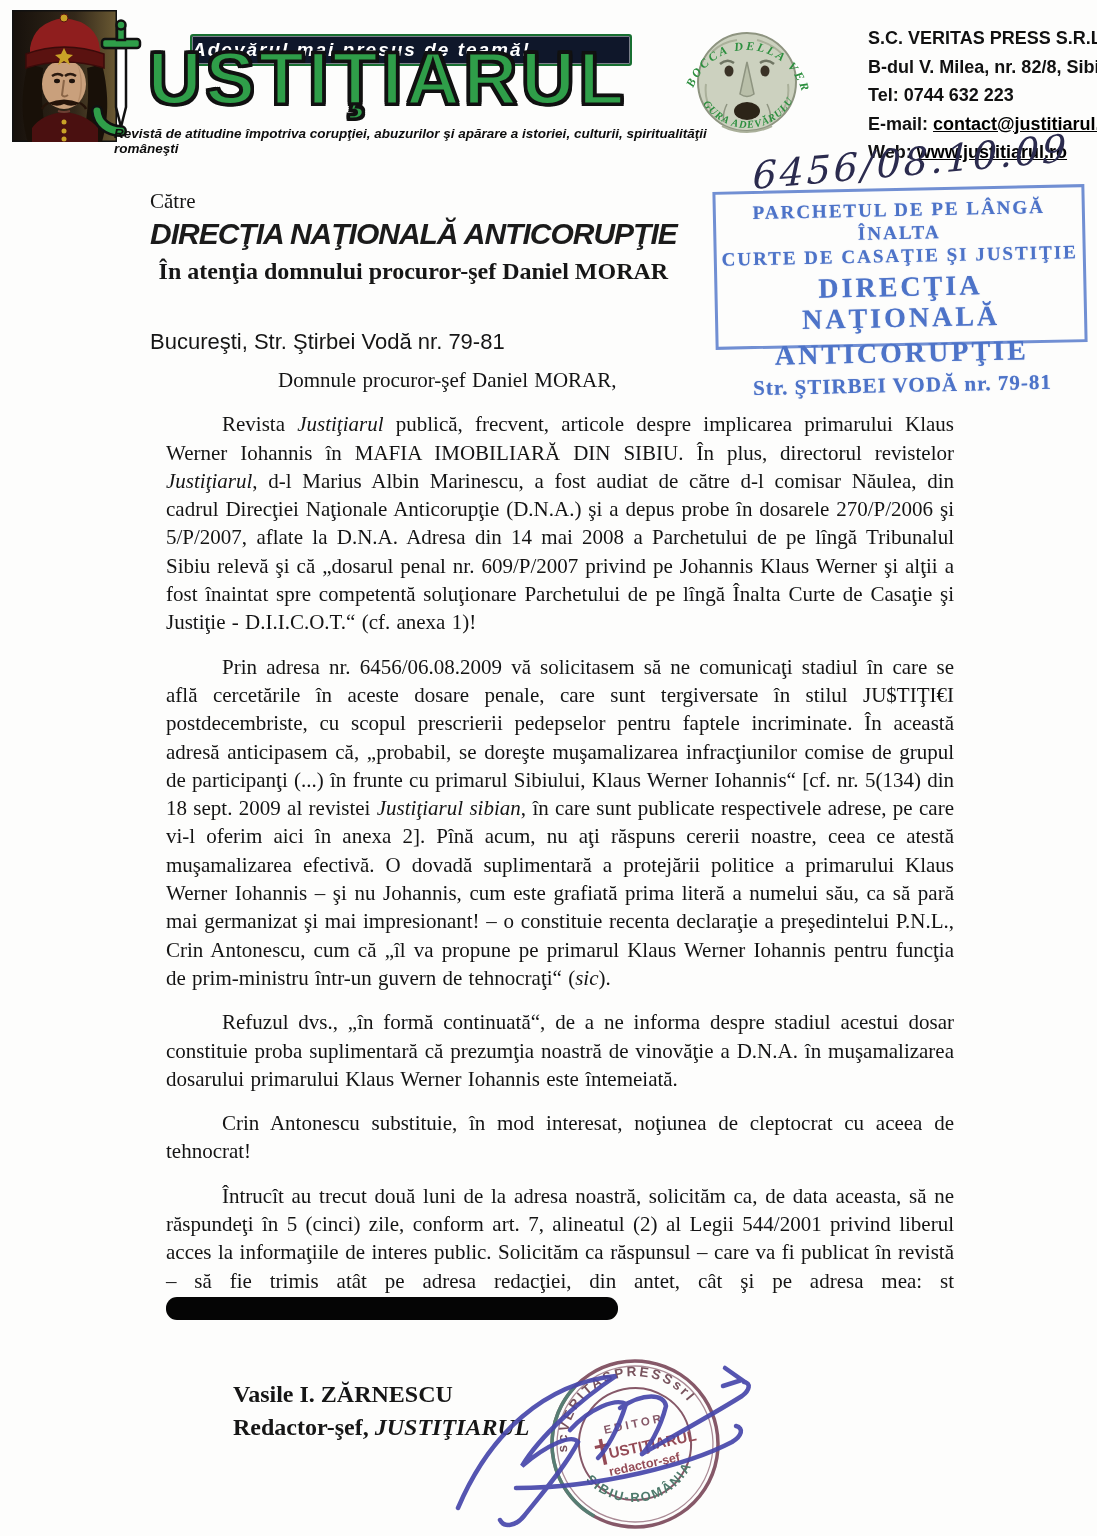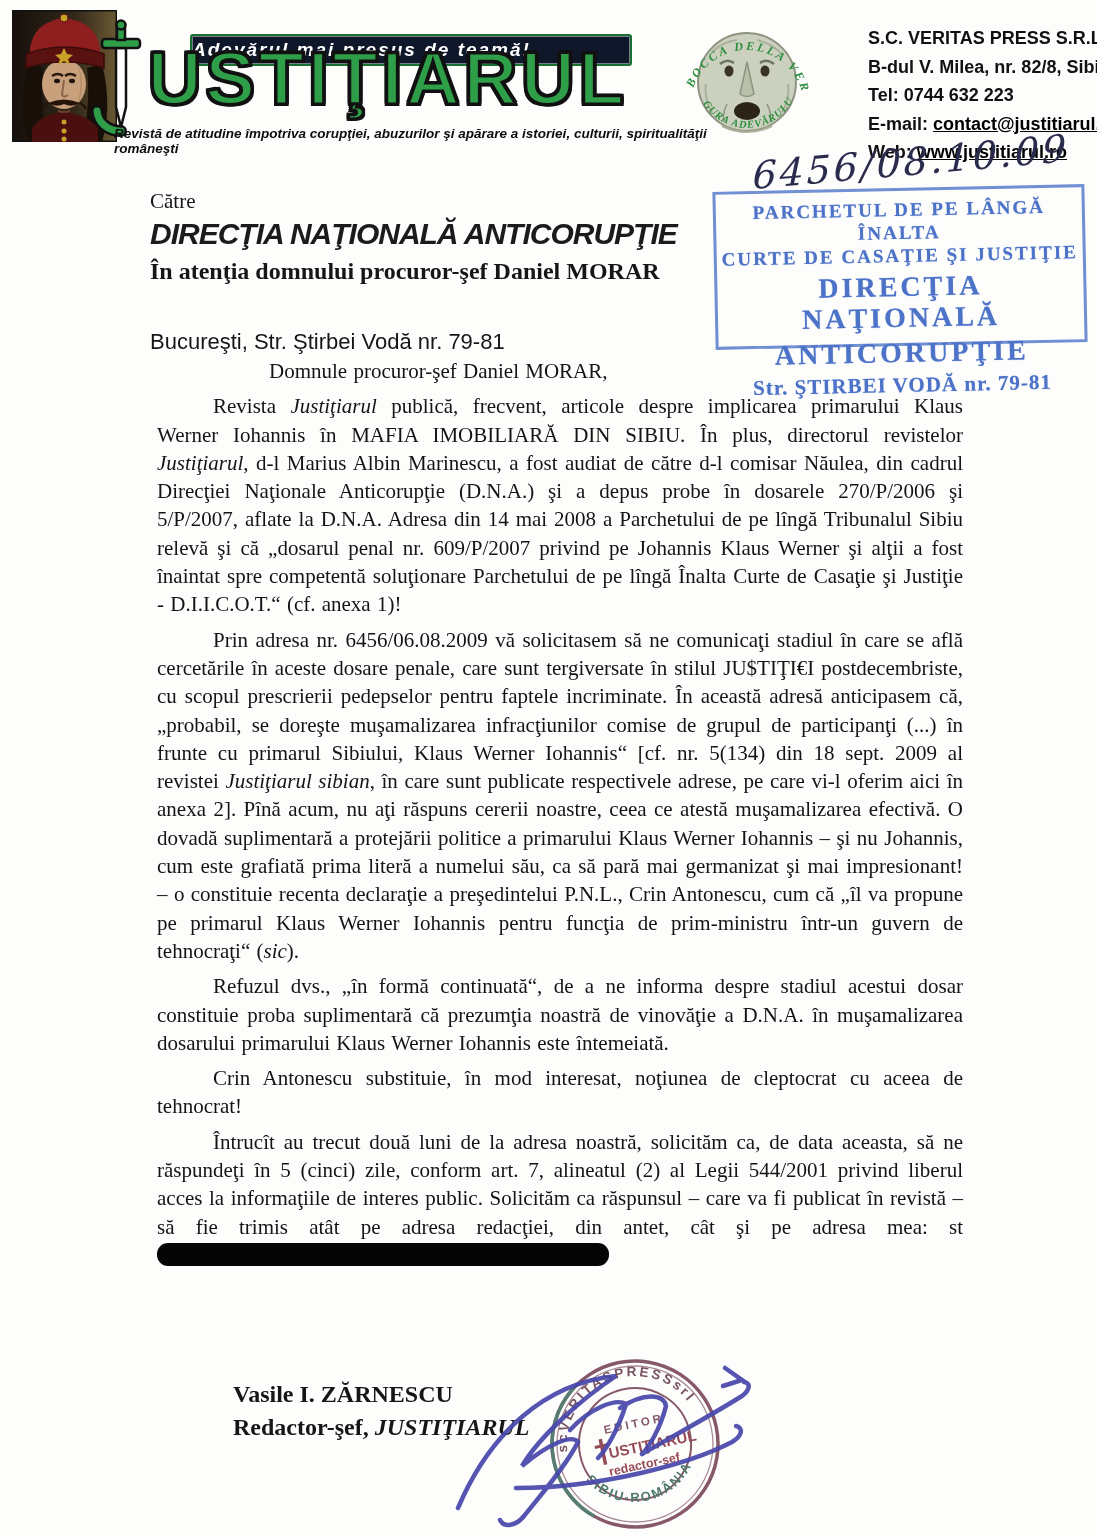--- a/index.html
+++ b/index.html
@@ -36,27 +36,27 @@
     text-align:center;color:#4d73c8;padding-top:7px;box-sizing:border-box;
     text-shadow:0 0 1px rgba(77,115,200,.55);}
   .st-sm{font:bold 19px "Liberation Serif",serif;letter-spacing:2px;line-height:23px;}
   .st-lg{font:bold 28px "Liberation Serif",serif;letter-spacing:3px;line-height:31px;margin-top:4px;}
   .st-md{font:bold 21px "Liberation Serif",serif;letter-spacing:1px;line-height:26px;margin-top:4px;}
 
   
   .recipient{position:absolute;left:150px;top:188px;}
   .rc-catre{font:21px "Liberation Serif",serif;line-height:26px;}
   .rc-org{font:bold italic 30px "Liberation Sans",sans-serif;letter-spacing:-1px;line-height:40px;color:#1b1b1b;}
-  .rc-attn{font:bold 24px "Liberation Serif",serif;line-height:34px;}
+  .rc-attn{font:bold 24px "Liberation Serif",serif;line-height:34px;text-align:center;}
   .rc-addr{font:22px "Liberation Sans",sans-serif;line-height:30px;margin-top:39px;}
 
   
   .body-text{position:absolute;left:150px;top:350px;width:820px;
     font:21px/28.3px "Liberation Serif",serif;text-align:justify;word-spacing:1px;color:#141414;}
-  .body-text p{margin:7px;}
+  .body-text p{margin:16px;}
   .para{text-indent:56px;}
   .salutation{text-indent:112px;text-align:left;}
   .b{font-weight:normal;}
   .i{font-style:italic;}
   .redact{display:inline-block;width:452px;height:23px;background:#050505;border-radius:11px;vertical-align:-4px;}
 
   
   .sig-block{position:absolute;left:233px;top:1378px;font:bold 24px "Liberation Serif",serif;line-height:33px;}
   .sig-scrawl{position:absolute;left:420px;top:1338px;width:350px;height:200px;}
   .round-stamp{position:absolute;left:540px;top:1356px;width:190px;height:180px;}

